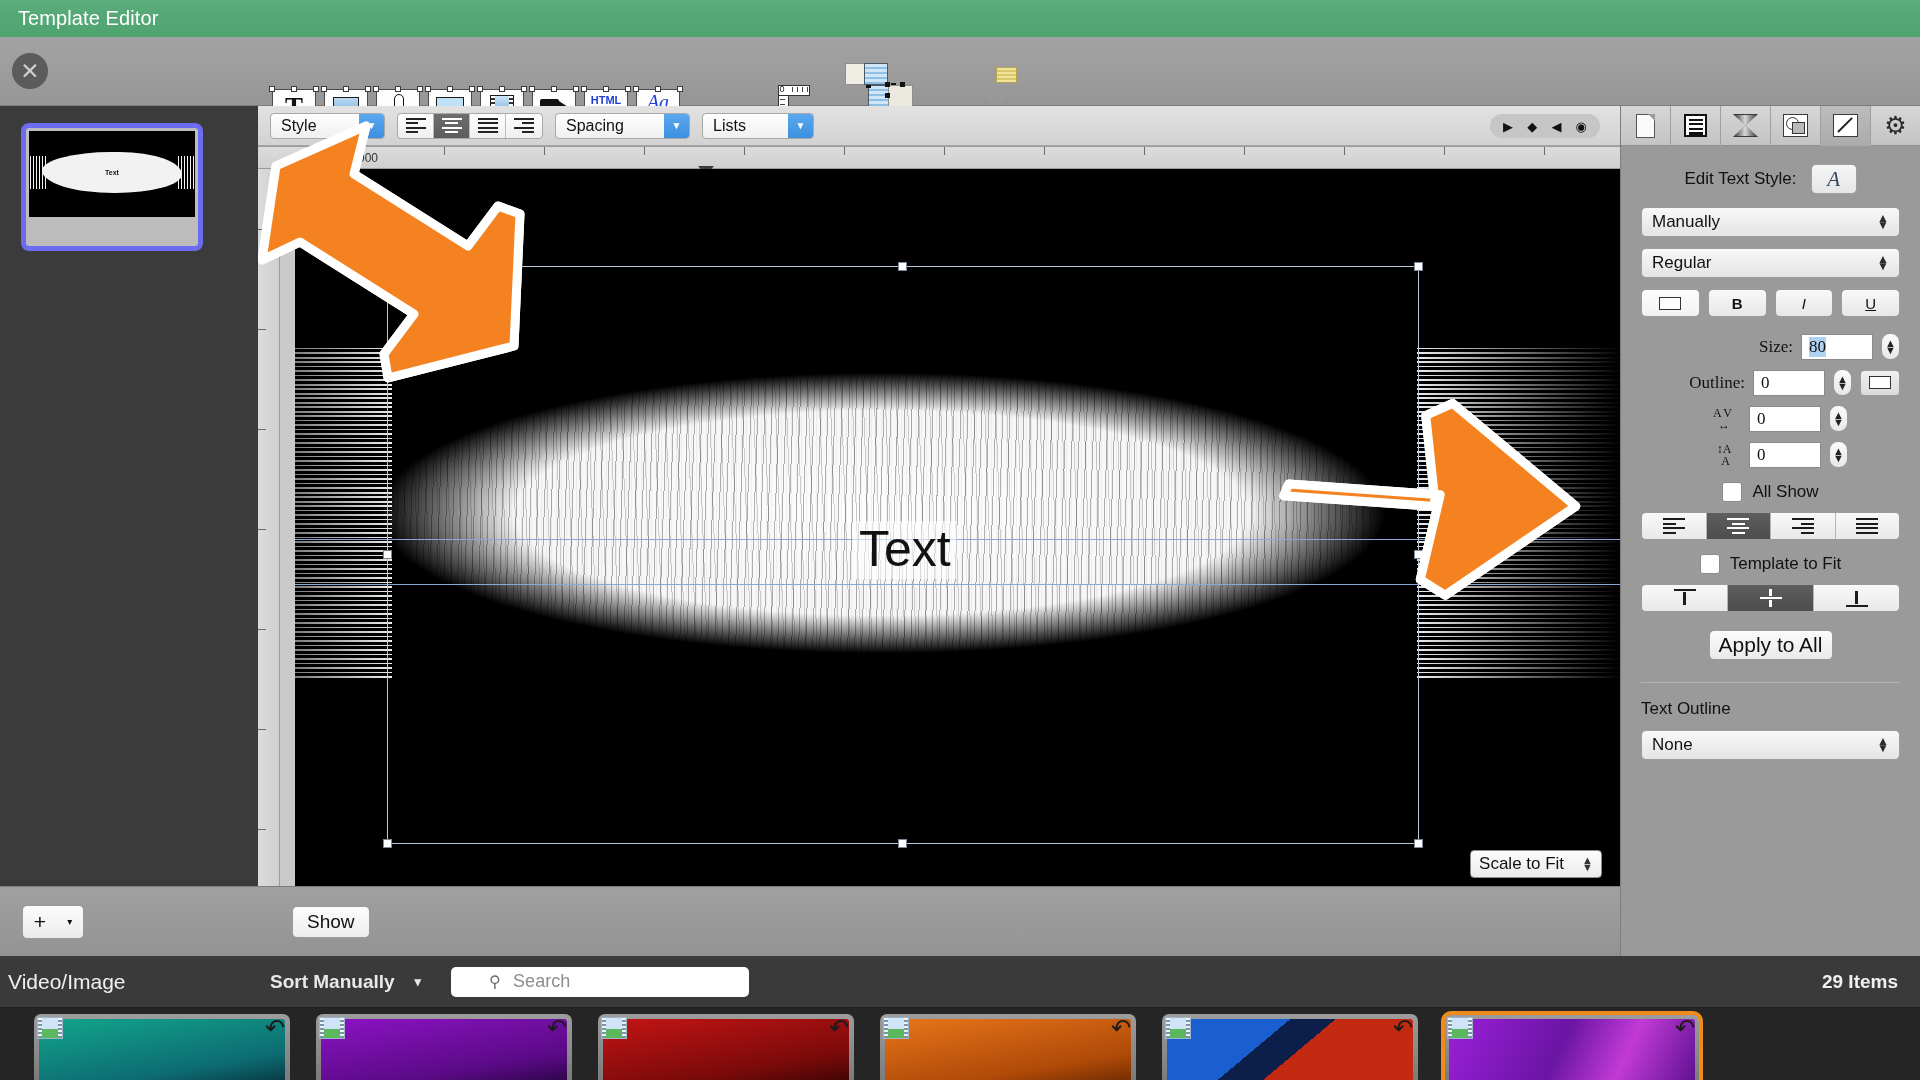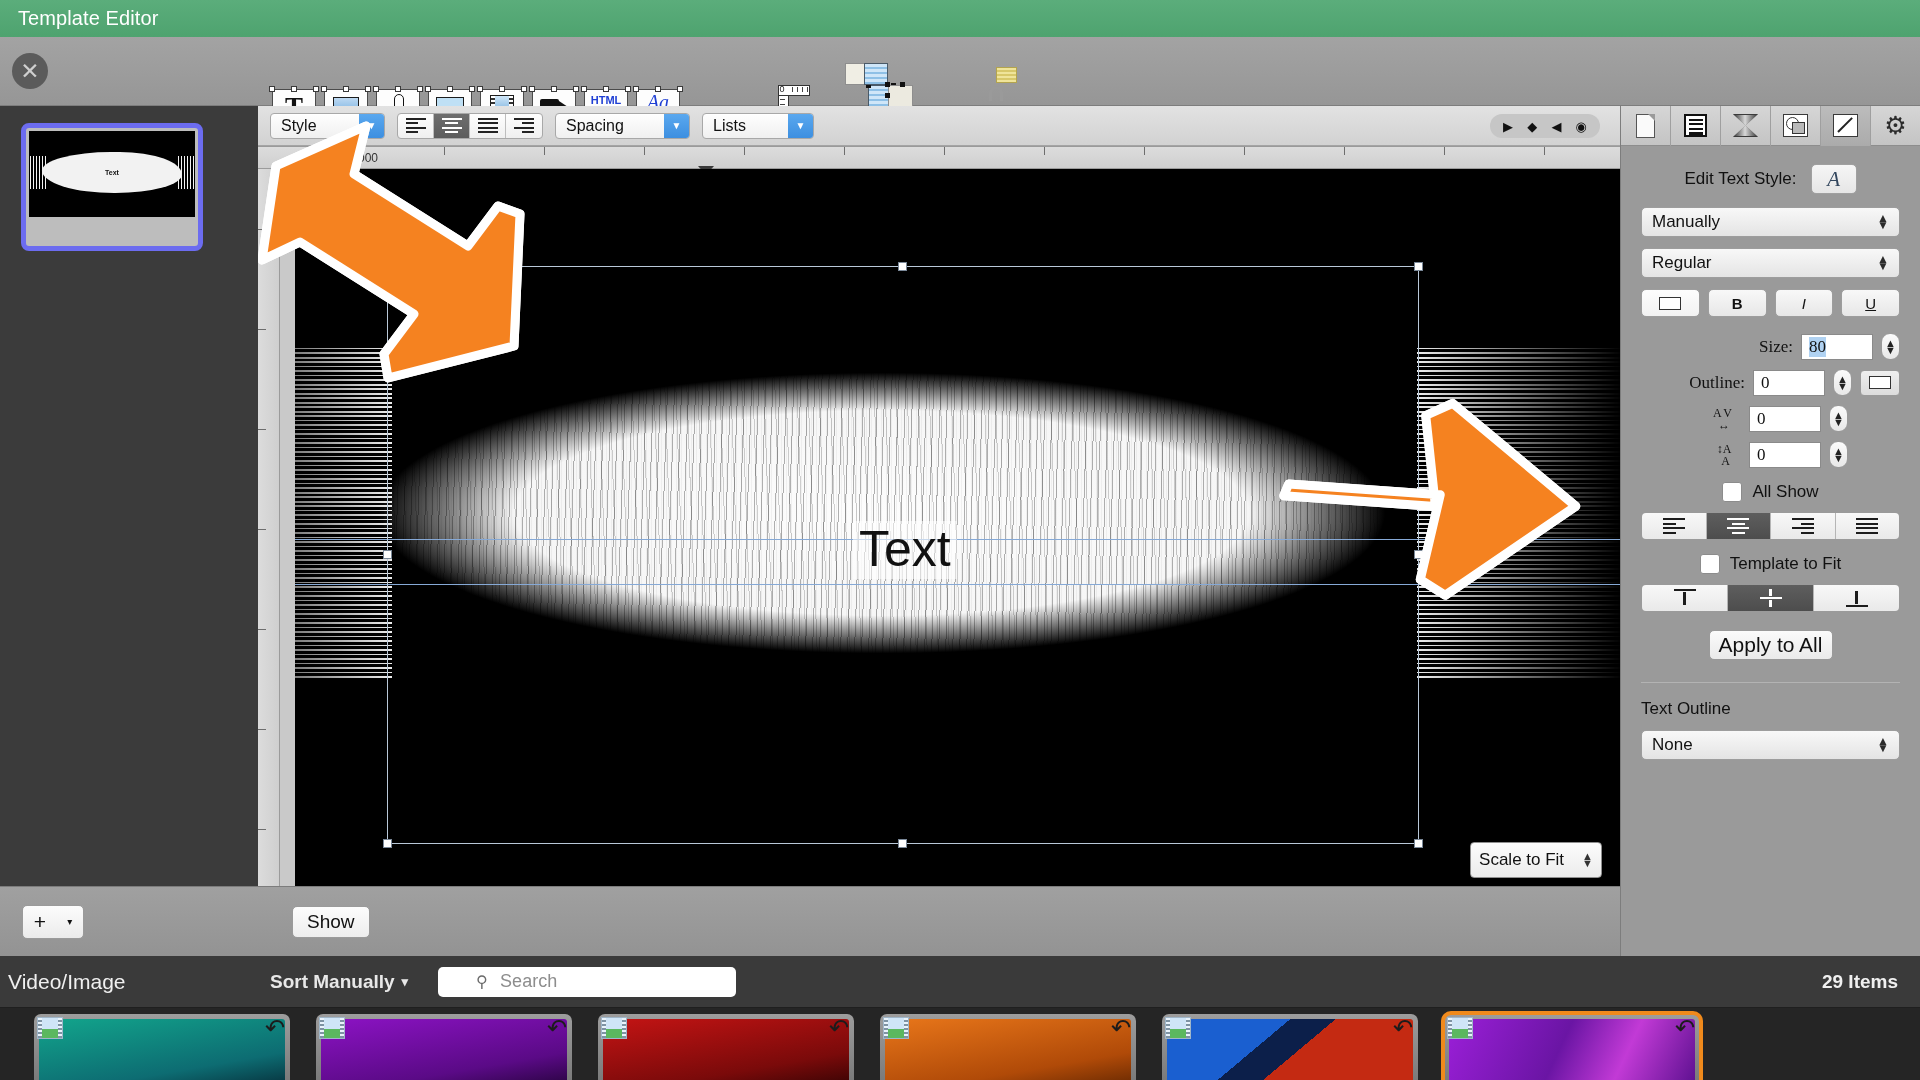--- a/index.html
+++ b/index.html
@@ -214,21 +214,21 @@
   .tb-handle {
     position: absolute; width: 9px; height: 9px; background: #fff; border: 1px solid #7a8898;
   }
   .guideline { position: absolute; height: 1px; background: #86a9d6; left: 0; right: 0; }
   .canvas-text {
     position: absolute; font-family: "Liberation Sans", sans-serif;
     font-size: 50px; color: #111; background: rgba(255,255,255,.55);
     padding: 0 6px; line-height: 1.15;
   }
   .scale-popup {
-    position: absolute; right: 18px; bottom: 8px; height: 36px;
+    position: absolute; right: 18px; bottom: 8px; height: 28px;
     background: linear-gradient(180deg,#fcfcfc,#ebebeb);
     border: 1px solid #8f8f8f; border-radius: 4px;
     display: flex; align-items: center; padding: 0 8px; gap: 18px; font-size: 17px; color: #111;
   }
   .stepper { display: inline-flex; flex-direction: column; line-height: .6; font-size: 11px; color: #333; }
 
   
   .inspector {
     position: absolute; top: 106px; right: 0; width: 300px; height: 974px;
     background: #9a9a9a; border-left: 1px solid #7d7d7d;
@@ -344,21 +344,21 @@
   }
   .browser {
     position: absolute; left: 0; top: 956px; width: 1920px; height: 124px;
     background: #2b2b2b;
   }
   .browser-head {
     height: 52px; background: #3a3a3a; display: flex; align-items: center;
     border-bottom: 1px solid #1f1f1f;
   }
   .bh-title { width: 246px; padding-left: 8px; color: #f0f0f0; font-size: 21px; }
-  .sortbtn { margin-left: 24px; color: #e8e8e8; font-size: 19px; font-weight: 700; display: flex; align-items: center; gap: 7px; }
+  .sortbtn { margin-left: 24px; color: #e8e8e8; font-size: 19px; font-weight: 700; display: flex; align-items: center; gap: 20px; }
   .searchbox {
     margin-left: 30px; width: 298px; height: 30px; background: #fff; border-radius: 5px;
     display: flex; align-items: center; gap: 9px; padding-left: 62px; position: relative;
   }
   .searchbox .mag { position: absolute; left: 38px; font-size: 16px; color: #6a6a6a; }
   .searchbox .ph { color: #8d8d8d; font-size: 18px; }
   .itemcount { margin-left: auto; margin-right: 22px; color: #f0f0f0; font-size: 19px; font-weight: 700; }
   .browser-body { display: flex; height: 72px; }
   .sidebar { width: 246px; background: #3f3f3f; }
   .side-item {

